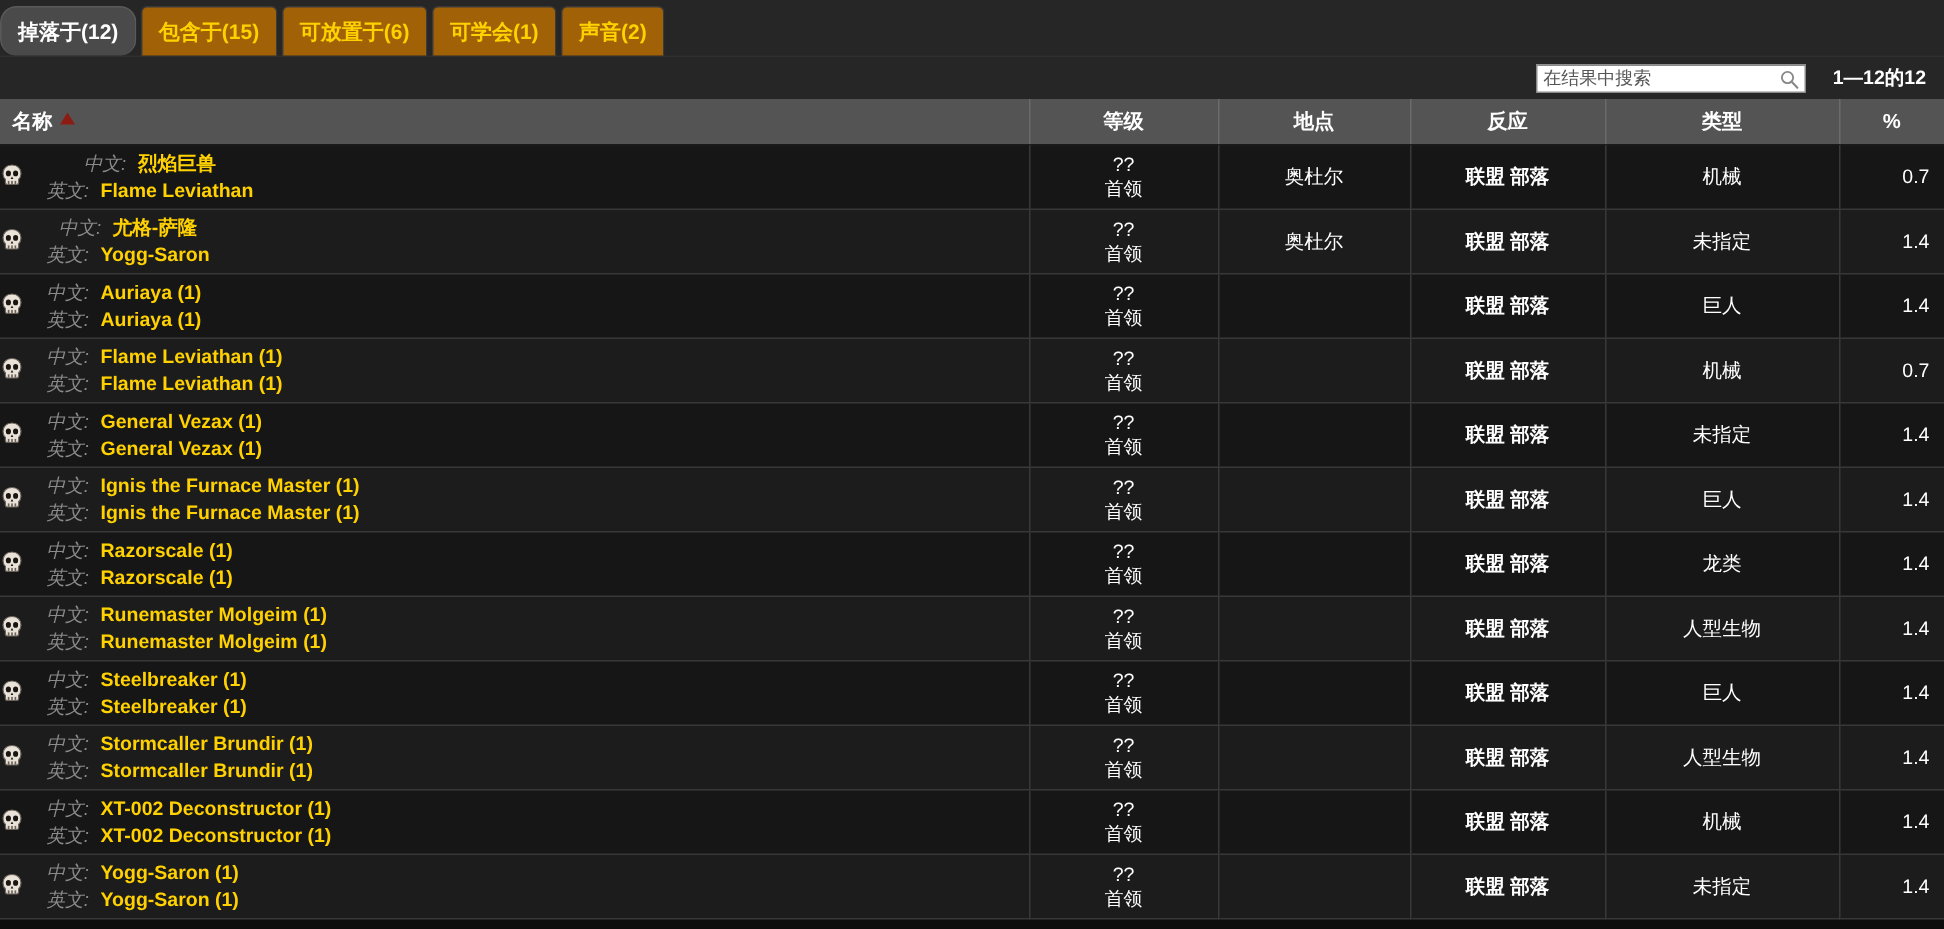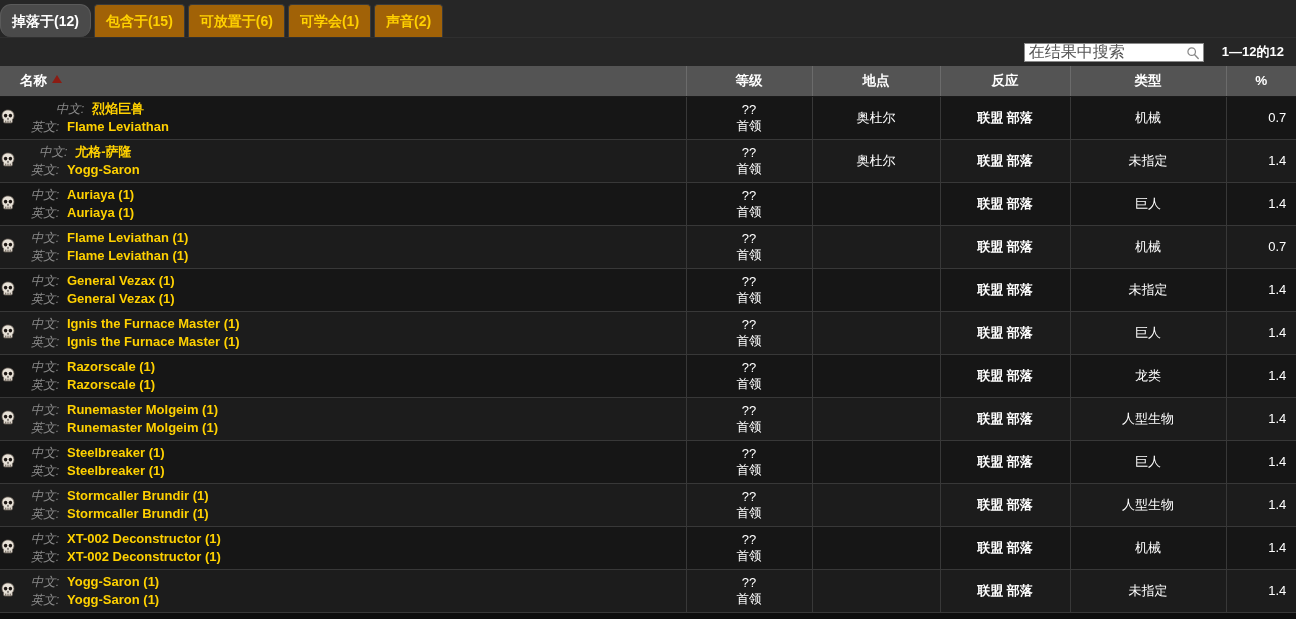--- a/index.html
+++ b/index.html
@@ -63,21 +63,21 @@
     border: 1px solid #8a8a8a;
     display: flex;
     align-items: center;
     margin-right: 18px;
   }
   #search-input {
     border: none;
     outline: none;
     width: 100%;
     height: 100%;
-    font-size: 16px;
+    font-size: 12px;
     font-family: "Liberation Sans", "DejaVu Sans", sans-serif;
     color: #222;
     padding: 0 20px 0 4px;
     background: transparent;
   }
   #search-input::placeholder { color: #555; opacity: 1; }
   #search-icon {
     position: absolute;
     right: 3px; top: 2px;
     width: 14px; height: 14px;
@@ -105,21 +105,21 @@
     height: 30px;
     border-right: 1px solid #6b6b6b;
     border-bottom: 1px solid #1a1a1a;
     text-align: center;
     padding: 0;
     user-select: none;
     cursor: pointer;
   }
   #listtable thead th.namecol {
     text-align: left;
-    padding-left: 20px;
+    padding-left: 8px;
   }
   #listtable thead th:last-child { border-right: none; }
   .sort-asc-icon {
     display: inline-block;
     width: 0; height: 0;
     margin-left: 5px;
     vertical-align: 2px;
     border-left: 5px solid transparent;
     border-right: 5px solid transparent;
     border-bottom: 8px solid #8c1c13;

